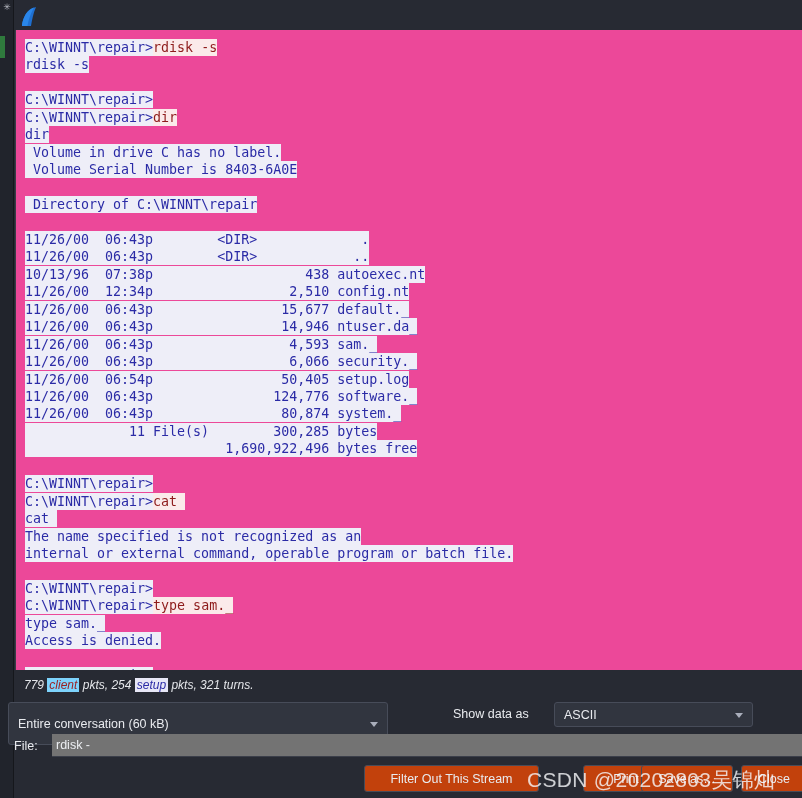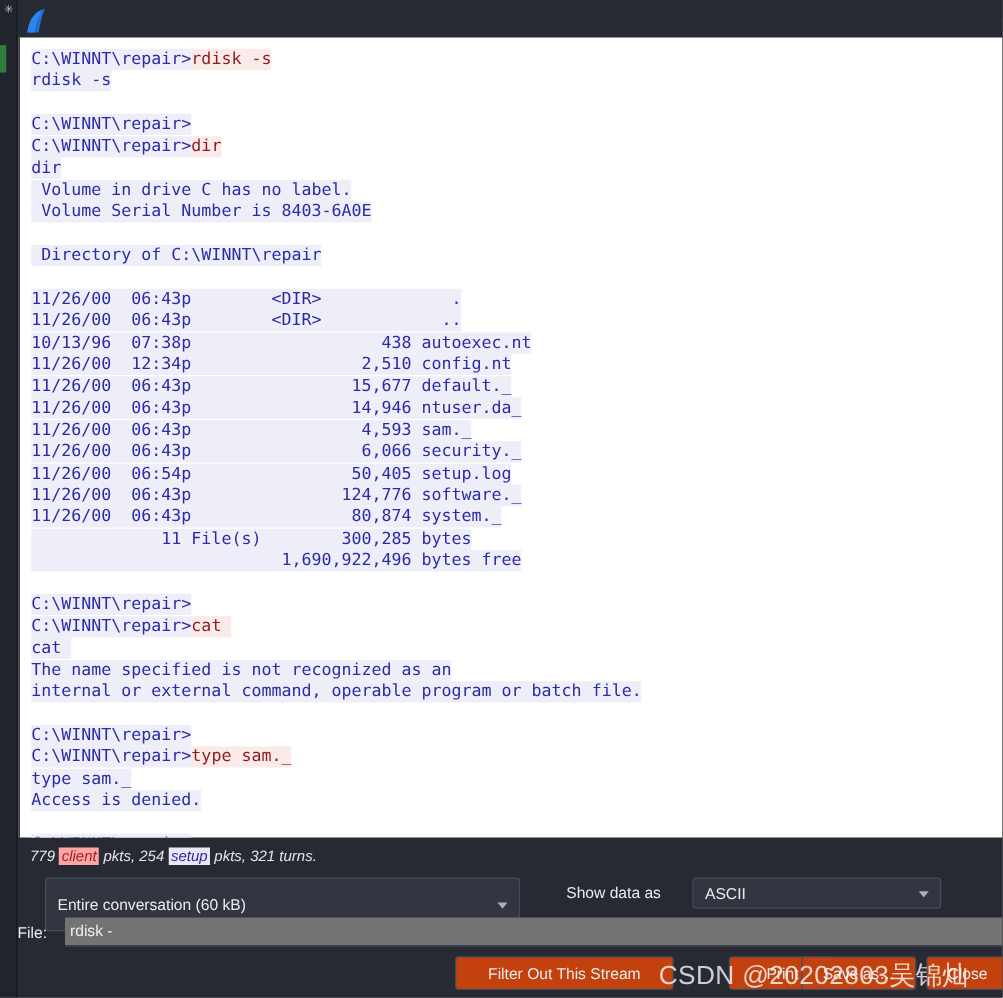--- a/index.html
+++ b/index.html
@@ -75,21 +75,21 @@
     position: absolute;
     left: 0px; top: 6px;
     width: 34px; height: 22px;
   }
 
   
   .stream-panel {
     position: absolute;
     left: 15px; top: 30px;
     width: 787px; height: 640px;
-    background: #ffffff;
+    background: #ec4899;
     border-left: 1px solid #383c47;
     overflow: hidden;
     padding: 9px 0 0 9px;
   }
   .stream-text {
     font-family: "DejaVu Sans Mono", "Liberation Mono", monospace;
     font-size: 13.3px;
     line-height: 17.45px;
     white-space: pre;
     margin: 0;
@@ -109,21 +109,21 @@
   .statusline {
     position: absolute;
     left: 24px; top: 678px;
     font-size: 12px;
     font-style: italic;
     color: #e4e6ea;
     white-space: nowrap;
   }
   .statusline .chip-cli {
     color: #9c1f1f;
-    background: #fca5a5;
+    background: #7dd3fc;
     padding: 0 2px;
     font-style: italic;
   }
   .statusline .chip-srv {
     color: #2b2ba6;
     background: #e7e7f6;
     padding: 0 2px;
     font-style: italic;
   }
 
@@ -141,21 +141,21 @@
   }
   .combo .caret {
     position: absolute;
     right: 9px; top: 50%;
     margin-top: -2px;
     width: 0; height: 0;
     border-left: 4.5px solid transparent;
     border-right: 4.5px solid transparent;
     border-top: 5px solid #a9aebb;
   }
-  #combo-conversation { left: 36px; top: 702px; width: 380px; height: 43px; }
+  #combo-conversation { left: 8px; top: 702px; width: 380px; height: 43px; }
   #combo-showdataas   { left: 554px; top: 702px; width: 199px; height: 25px; }
 
   .label-static {
     position: absolute;
     color: #e9ebef;
     font-size: 12.5px;
     white-space: nowrap;
   }
   #label-showdataas { left: 453px; top: 707px; }
   #label-find { left: 14px; top: 739px; }

